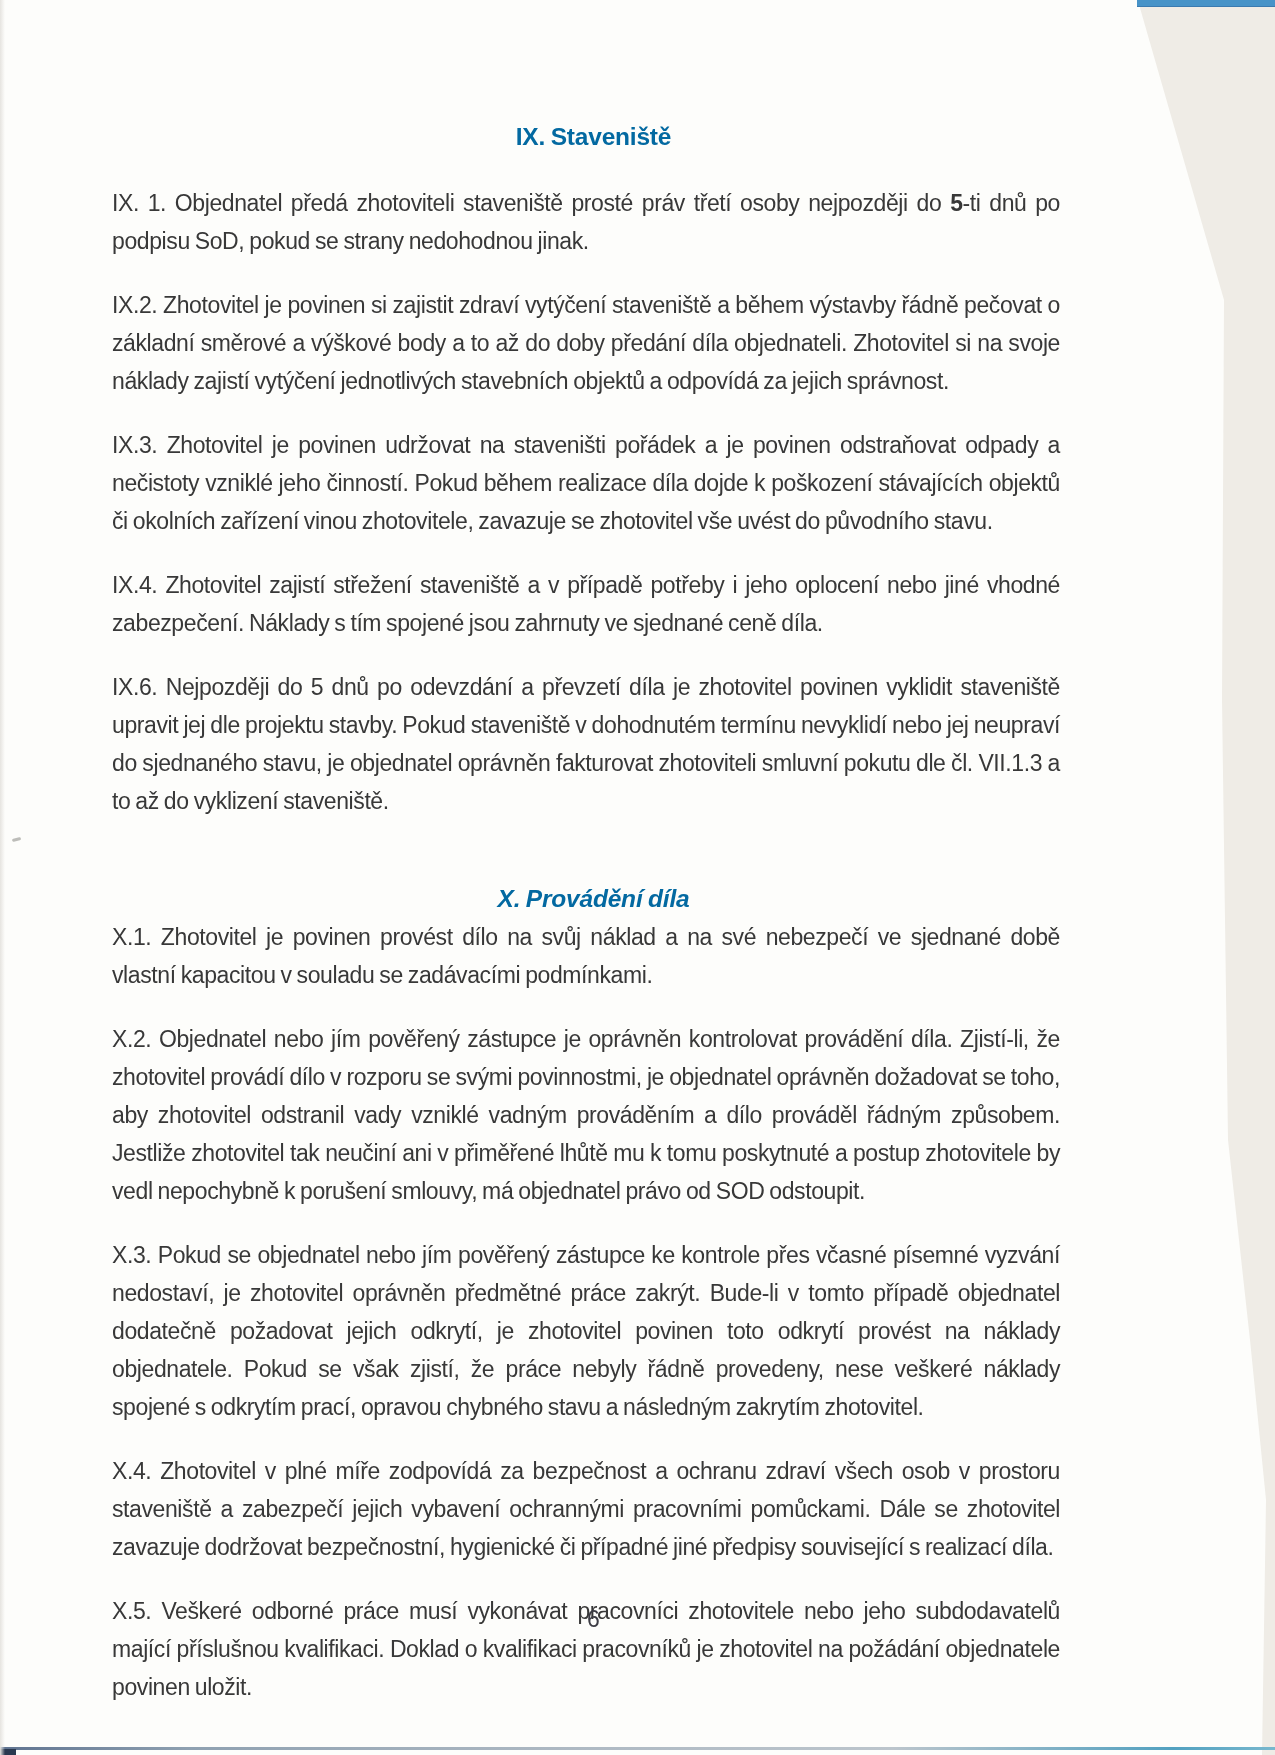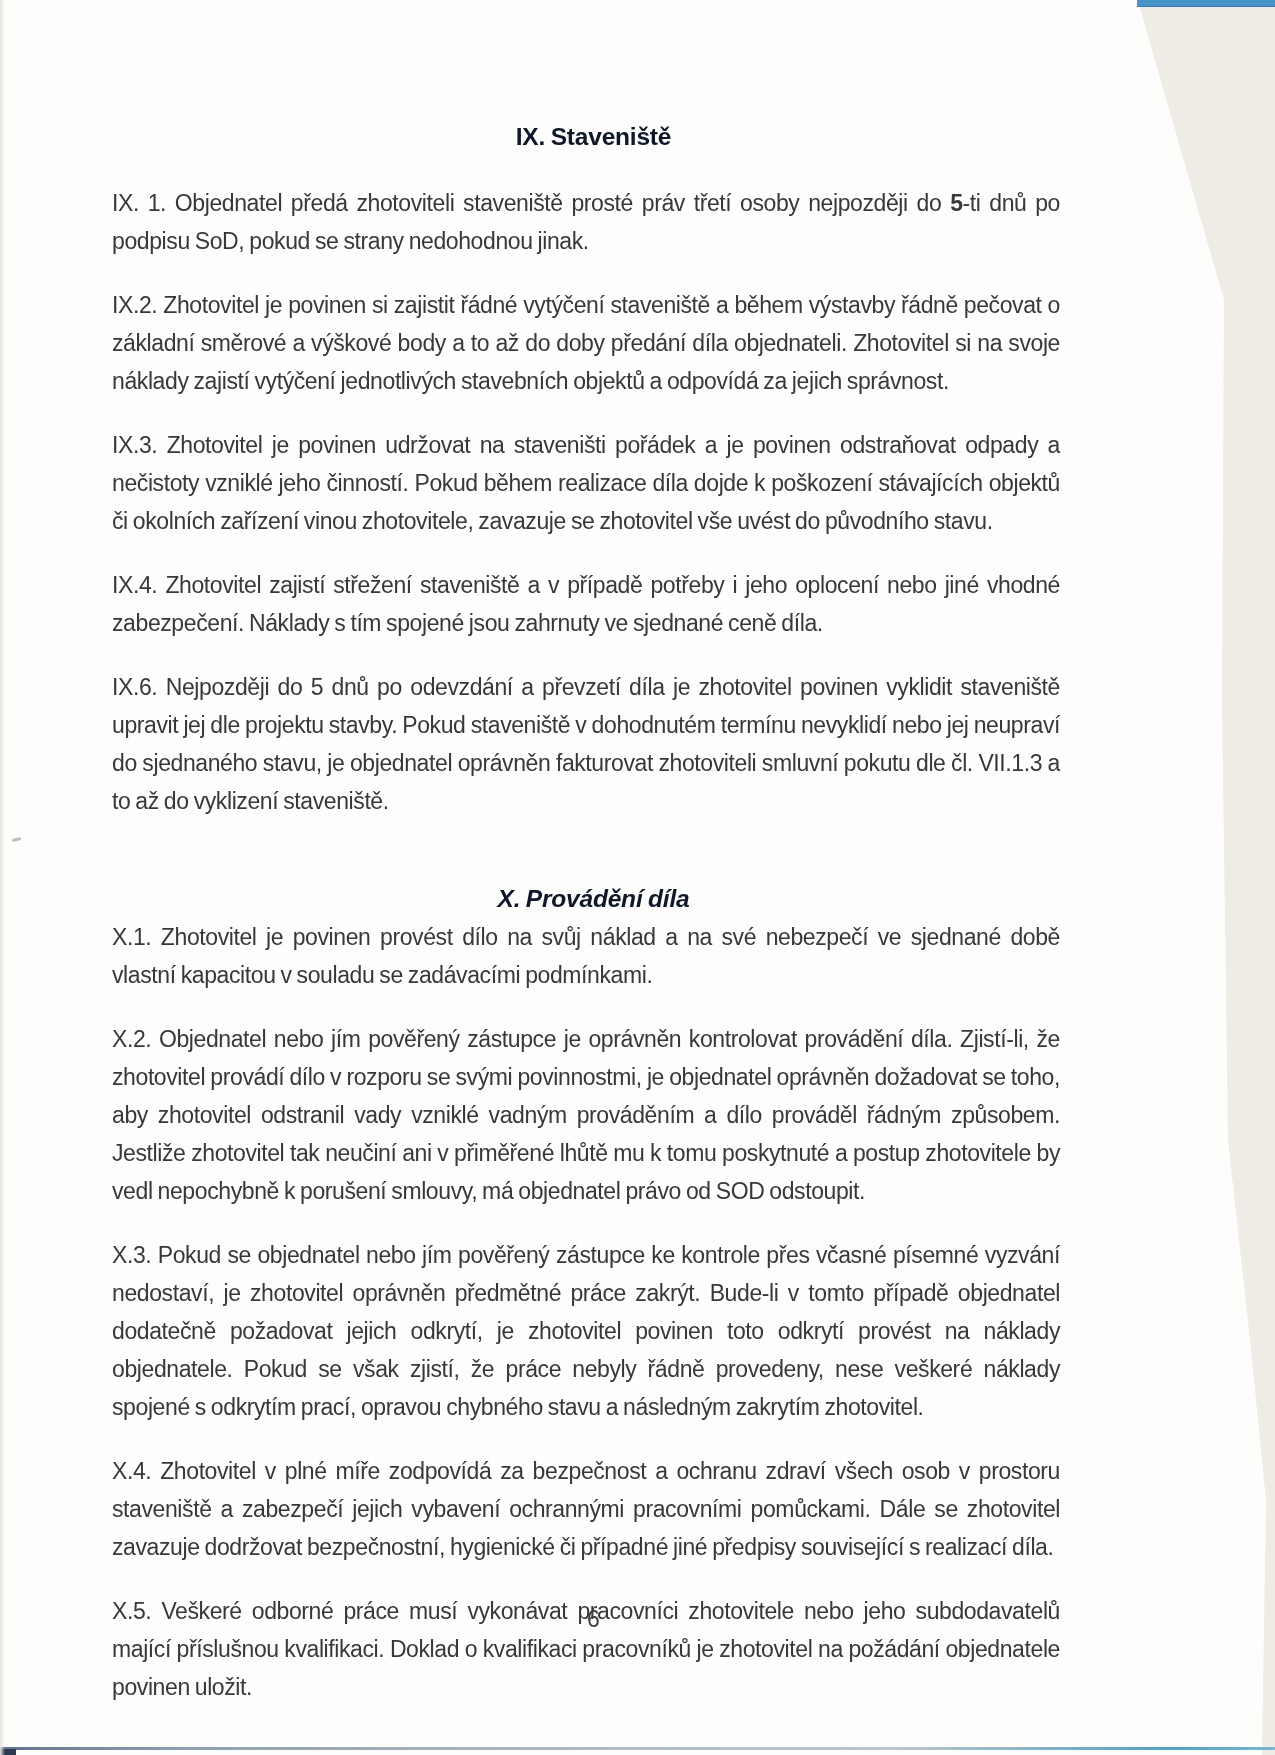--- a/index.html
+++ b/index.html
@@ -45,21 +45,21 @@
     letter-spacing:-0.4px;word-spacing:-1px;
   }
   .content p{
     margin:26px 15px 0 0;
     text-align:justify;
     text-align-last:left;
   }
   .content h1{
     margin:0;padding:0;
     font-size:24.5px;line-height:30px;
-    font-weight:bold;color:#0f172a;
+    font-weight:bold;color:#0369a1;
     text-align:center;letter-spacing:-0.2px;
   }
   .h-first{margin-top:122px !important;}
   .h-second{margin-top:64px !important;font-style:italic;}
   .p-first{margin-top:32px !important;}
   .p-tight{margin-top:4px !important;}
   .pagenum{
     position:absolute;left:112px;top:1606px;width:963px;
     text-align:center;font-size:23px;color:#3c3c44;
   }
@@ -75,21 +75,21 @@
   <div class="corner-dark"></div>
   <div class="edge-left"></div>
   <div class="speck"></div>
 
   <div class="content">
 
     <h1 class="h-first">IX. Staveniště</h1>
 
     <p class="p-first"><span>IX. 1. Objednatel předá zhotoviteli staveniště prosté práv třetí osoby nejpozději do </span><b>5</b><span>-ti dnů po podpisu SoD, pokud se strany nedohodnou jinak.</span></p>
 
-    <p>IX.2. Zhotovitel je povinen si zajistit řádné vytýčení staveniště a během výstavby řádně pečovat o základní směrové a výškové body a to až do doby předání díla objednateli. Zhotovitel si na svoje náklady zajistí vytýčení jednotlivých stavebních objektů a odpovídá za jejich správnost.</p>
+    <p>IX.2. Zhotovitel je povinen si zajistit zdraví vytýčení staveniště a během výstavby řádně pečovat o základní směrové a výškové body a to až do doby předání díla objednateli. Zhotovitel si na svoje náklady zajistí vytýčení jednotlivých stavebních objektů a odpovídá za jejich správnost.</p>
     <p>IX.3. Zhotovitel je povinen udržovat na staveništi pořádek a je povinen odstraňovat odpady a nečistoty vzniklé jeho činností. Pokud během realizace díla dojde k poškození stávajících objektů či okolních zařízení vinou zhotovitele, zavazuje se zhotovitel vše uvést do původního stavu.</p>
     <p>IX.4. Zhotovitel zajistí střežení staveniště a v případě potřeby i jeho oplocení nebo jiné vhodné zabezpečení. Náklady s tím spojené jsou zahrnuty ve sjednané ceně díla.</p>
     <p>IX.6. Nejpozději do 5 dnů po odevzdání a převzetí díla je zhotovitel povinen vyklidit staveniště upravit jej dle projektu stavby. Pokud staveniště v dohodnutém termínu nevyklidí nebo jej neupraví do sjednaného stavu, je objednatel oprávněn fakturovat zhotoviteli smluvní pokutu dle čl. VII.1.3 a to až do vyklizení staveniště.</p>
 
     <h1 class="h-second">X. Provádění díla</h1>
 
     <p class="p-tight">X.1. Zhotovitel je povinen provést dílo na svůj náklad a na své nebezpečí ve sjednané době vlastní kapacitou v souladu se zadávacími podmínkami.</p>
     <p>X.2. Objednatel nebo jím pověřený zástupce je oprávněn kontrolovat provádění díla. Zjistí-li, že zhotovitel provádí dílo v rozporu se svými povinnostmi, je objednatel oprávněn dožadovat se toho, aby zhotovitel odstranil vady vzniklé vadným prováděním a dílo prováděl řádným způsobem. Jestliže zhotovitel tak neučiní ani v přiměřené lhůtě mu k tomu poskytnuté a postup zhotovitele by vedl nepochybně k porušení smlouvy, má objednatel právo od SOD odstoupit.</p>
     <p>X.3. Pokud se objednatel nebo jím pověřený zástupce ke kontrole přes včasné písemné vyzvání nedostaví, je zhotovitel oprávněn předmětné práce zakrýt. Bude-li v tomto případě objednatel dodatečně požadovat jejich odkrytí, je zhotovitel povinen toto odkrytí provést na náklady objednatele. Pokud se však zjistí, že práce nebyly řádně provedeny, nese veškeré náklady spojené s odkrytím prací, opravou chybného stavu a následným zakrytím zhotovitel.</p>
     <p>X.4. Zhotovitel v plné míře zodpovídá za bezpečnost a ochranu zdraví všech osob v prostoru staveniště a zabezpečí jejich vybavení ochrannými pracovními pomůckami. Dále se zhotovitel zavazuje dodržovat bezpečnostní, hygienické či případné jiné předpisy související s realizací díla.</p>

